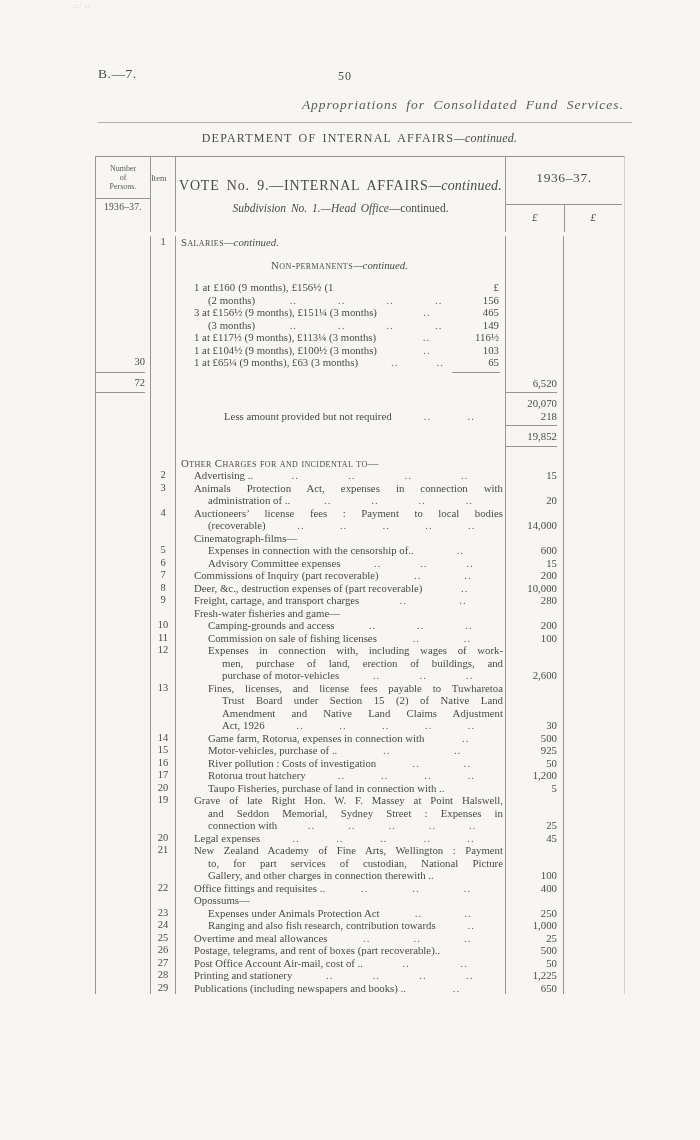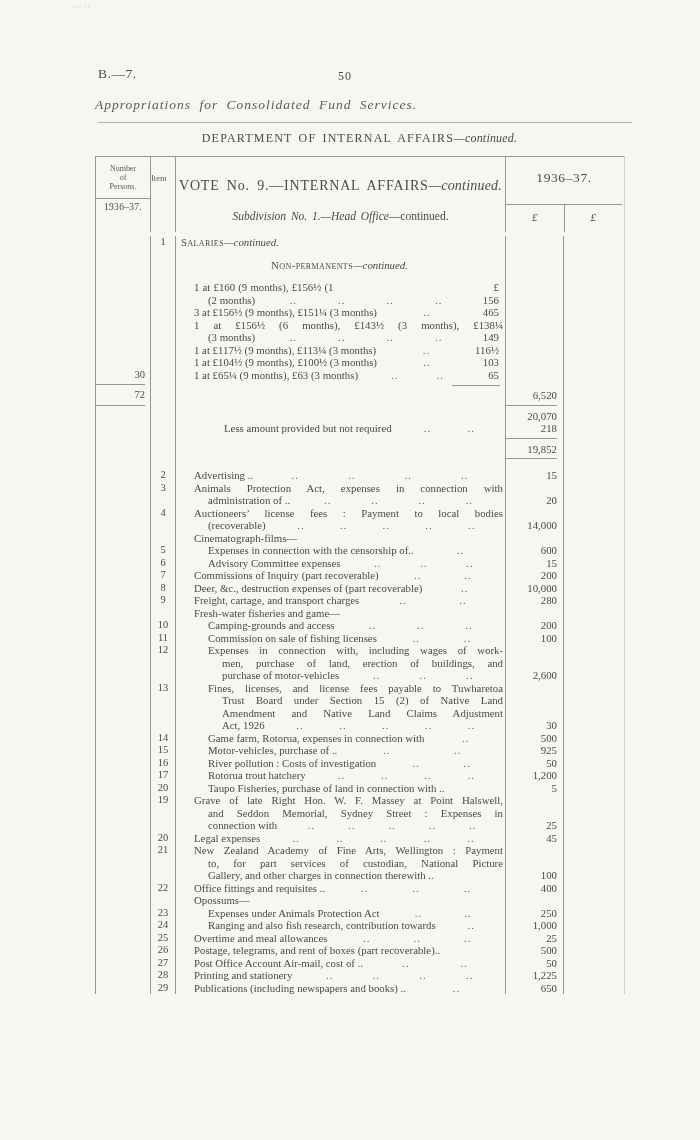--- a/index.html
+++ b/index.html
@@ -16,21 +16,21 @@
     font-family:"Liberation Serif","DejaVu Serif",serif;
     color:var(--ink);
     -webkit-font-smoothing:antialiased;
   }
   .speck{position:absolute;color:#b9b7b0;font-size:6px;letter-spacing:1px;}
 
   
   .doc-ref{position:absolute;left:98px;top:66px;font-size:13.5px;letter-spacing:.5px;}
   .page-num{position:absolute;left:95px;top:69px;width:500px;text-align:center;font-size:12px;letter-spacing:1px;}
   .running-title{
-    position:absolute;left:95px;top:97px;width:529px;text-align:left;
+    position:absolute;left:95px;top:97px;width:529px;text-align:right;
     font-style:italic;font-size:13.5px;letter-spacing:1px;word-spacing:4px;color:var(--ink-soft);
   }
   .head-rule{position:absolute;left:98px;top:122px;width:534px;border-top:1px solid var(--line-soft);}
   .dept-heading{
     position:absolute;left:95px;top:131px;width:529px;text-align:center;
     font-size:12px;letter-spacing:1.2px;word-spacing:2px;
   }
   .dept-heading .it{font-style:italic;letter-spacing:.2px;text-transform:none;}
 
   
@@ -45,21 +45,21 @@
   
   .thead{display:flex;height:75px;}
   .h-persons{width:55px;border-right:1px solid var(--line);padding-top:7px;text-align:center;}
   .h-persons .lbl{font-size:8px;line-height:9px;color:var(--ink-soft);}
   .h-persons .minirule{border-top:1px solid var(--line);margin:7px 0 3px 0;}
   .h-persons .yr{font-size:9.5px;letter-spacing:.3px;}
   .h-item{width:25px;border-right:1px solid var(--line);padding-top:16px;text-align:left;font-size:8.5px;color:var(--ink-soft);}
   .h-main{width:330px;border-right:1px solid var(--line);text-align:center;padding-top:21px;}
   .h-main .vote{font-size:14px;letter-spacing:.8px;word-spacing:3px;}
   .h-main .vote .it{font-style:italic;letter-spacing:.2px;}
-  .h-main .subdiv{margin-top:16px;font-size:11.5px;font-style:italic;word-spacing:2px;}
+  .h-main .subdiv{margin-top:8px;font-size:11.5px;font-style:italic;word-spacing:2px;}
   .h-main .subdiv .ro{font-style:normal;}
   .h-amts{width:116px;display:flex;flex-direction:column;}
   .h-amts .yrbox{height:48px;text-align:center;padding-top:13px;font-size:13.5px;letter-spacing:.6px;border-bottom:1px solid var(--line);box-sizing:border-box;}
   .poundrow{flex:1;display:flex;}
   .poundrow .ph{width:58px;text-align:center;padding-top:6px;font-size:11px;font-style:italic;}
   .poundrow .ph + .ph{border-left:1px solid var(--line);}
 
   
   .tbody{padding-top:4px;}
   .trow{display:flex;height:12.5px;}
@@ -212,31 +212,20 @@
             <span class="ca">465</span>
           </div>
         </div>
         <div class="cell c-amt1"></div>
         <div class="cell c-amt2"></div>
       </div>
       <div class="trow">
         <div class="cell c-persons"></div>
         <div class="cell c-item"></div>
         <div class="cell c-main">
-          <div class="line ind1">
-            <span class="txt just">1 at £156½ (6 months), £143½ (3 months), £138¼</span>
-          </div>
-        </div>
-        <div class="cell c-amt1"></div>
-        <div class="cell c-amt2"></div>
-      </div>
-      <div class="trow">
-        <div class="cell c-persons"></div>
-        <div class="cell c-item"></div>
-        <div class="cell c-main">
           <div class="line ind2">
             <span class="txt">(3 months)</span>
             <span class="dots">
               <span class="dg">..</span>
               <span class="dg">..</span>
               <span class="dg">..</span>
               <span class="dg">..</span>
             </span>
             <span class="ca">149</span>
           </div>
@@ -365,20 +354,31 @@
         <div class="cell c-main"></div>
         <div class="cell c-amt1">
           <div class="rule"></div>
         </div>
         <div class="cell c-amt2"></div>
       </div>
       <div class="trow" style="height: 5px;">
         <div class="cell c-persons"></div>
         <div class="cell c-item"></div>
         <div class="cell c-main"></div>
+        <div class="cell c-amt1"></div>
+        <div class="cell c-amt2"></div>
+      </div>
+      <div class="trow">
+        <div class="cell c-persons"></div>
+        <div class="cell c-item"></div>
+        <div class="cell c-main">
+          <div class="line ind0">
+            <span class="sc">Other Charges for and incidental to—</span>
+          </div>
+        </div>
         <div class="cell c-amt1"></div>
         <div class="cell c-amt2"></div>
       </div>
       <div class="trow">
         <div class="cell c-persons"></div>
         <div class="cell c-item">2</div>
         <div class="cell c-main">
           <div class="line ind1">
             <span class="txt">Advertising ..</span>
             <span class="dots">

